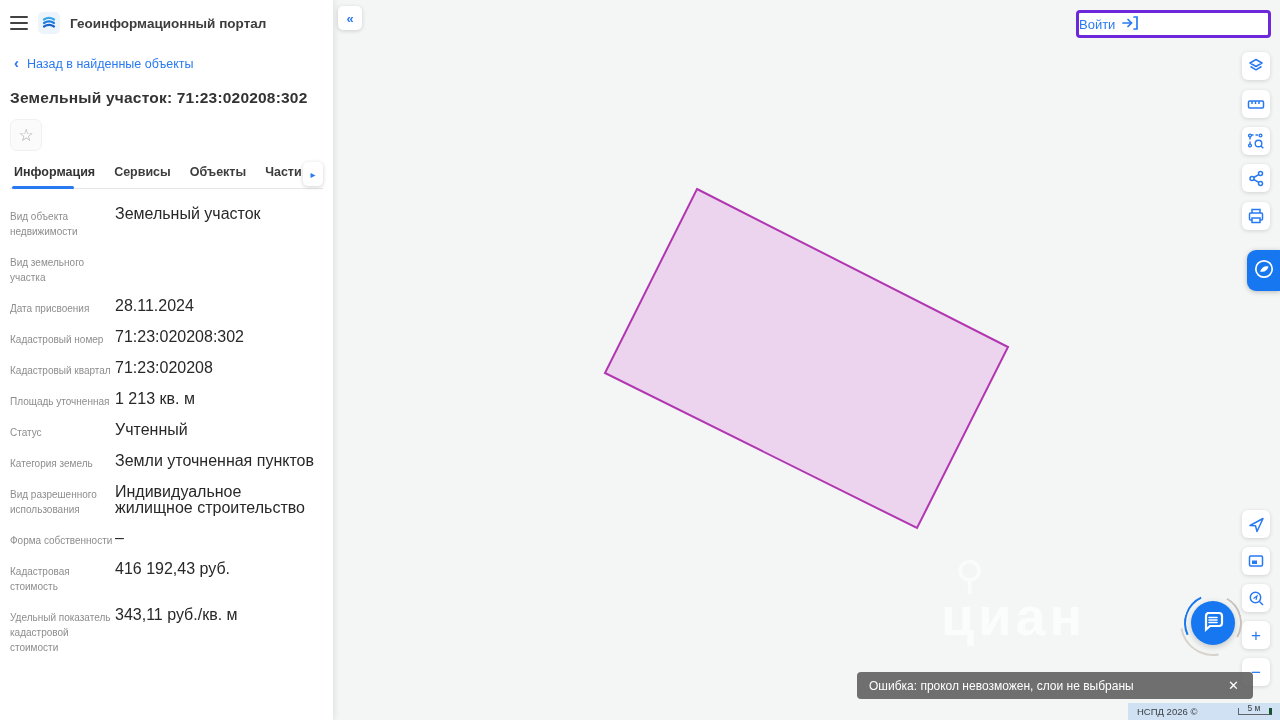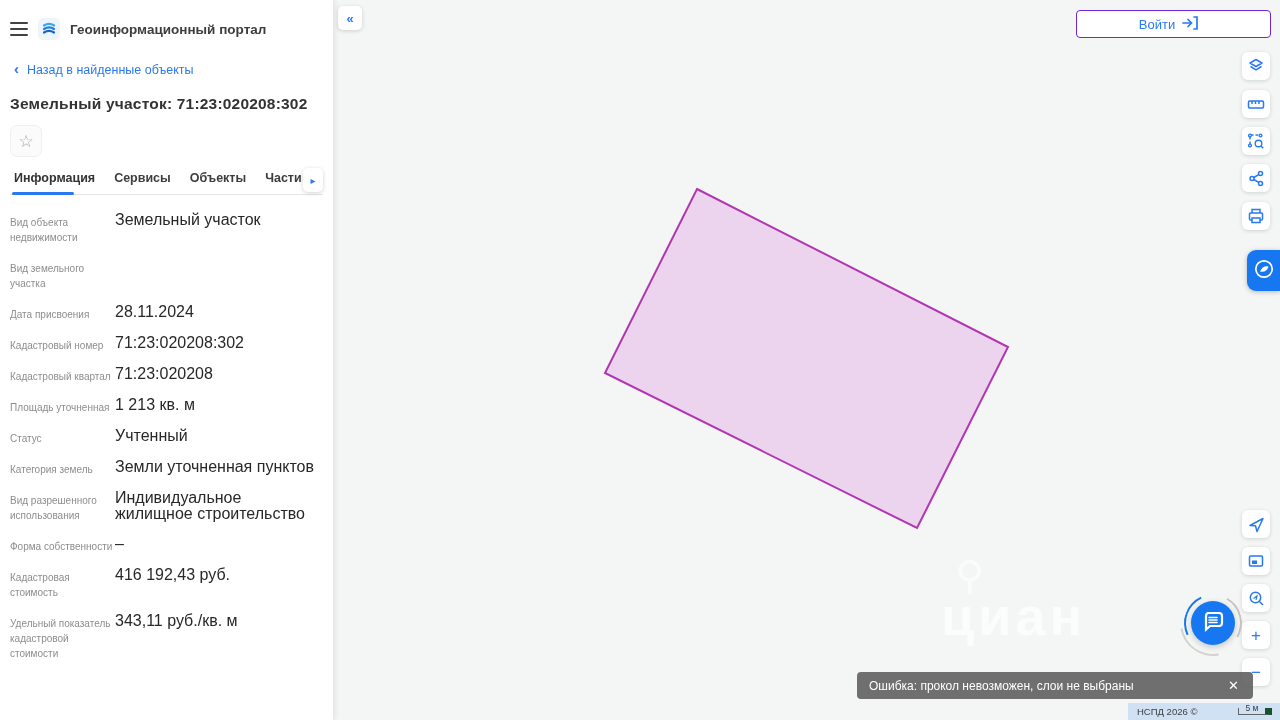--- a/index.html
+++ b/index.html
@@ -3,21 +3,21 @@
 <meta charset="utf-8">
 <style>
   * { margin:0; padding:0; box-sizing:border-box; }
   html,body { width:1280px; height:720px; overflow:hidden;
     font-family:"Liberation Sans", sans-serif; background:#f4f5f5; }
   .app { display:flex; width:1280px; height:720px; }
 
   
   .sidebar { width:333px; height:720px; background:#ffffff; position:relative; z-index:5;
     box-shadow:2px 0 6px rgba(0,0,0,.08); padding:0 10px; overflow:hidden; }
-  .sb-header { display:flex; align-items:center; gap:10px; padding:18px 0 6px 0; }
+  .sb-header { display:flex; align-items:center; gap:10px; padding:12px 0 6px 0; }
   .hamburger { width:18px; height:14px; display:flex; flex-direction:column; justify-content:space-between; cursor:pointer; }
   .hamburger span { display:block; height:2px; background:#424242; border-radius:1px; }
   .logo { width:22px; height:22px; border-radius:5px; background:#eef4fc; display:flex; align-items:center; justify-content:center; }
   .app-title { font-size:13.5px; font-weight:bold; color:#3d3d3d; }
 
   .back-link { display:flex; align-items:center; gap:8px; color:#2979f2; font-size:12.5px; margin:16px 0 0 4px; cursor:pointer; }
   .back-chevron { font-size:15px; line-height:1; font-weight:bold; transform:translateY(-1px); }
   .back-text { }
 
   .page-title { font-size:15.5px; font-weight:bold; color:#333; margin-top:18px; letter-spacing:.2px; }
@@ -50,21 +50,21 @@
 
   .watermark { position:absolute; left:608px; top:555px; color:#fbfcfc; pointer-events:none; }
   .wm-pin { font-size:40px; line-height:1; margin-left:14px; opacity:.9; }
   .wm-text { font-size:54px; font-weight:bold; letter-spacing:4px; line-height:.8; }
 
   .collapse-btn { position:absolute; left:5px; top:6px; width:24px; height:24px; background:#fff; border-radius:5px;
     box-shadow:0 1px 4px rgba(0,0,0,.16); color:#2979f2; font-size:13px; font-weight:bold;
     display:flex; align-items:center; justify-content:center; cursor:pointer; }
 
   .login-bar { position:absolute; left:743px; top:10px; width:195px; height:28px; background:#fff;
-    border:1px solid #6d28d9; border-radius:4px; display:flex; align-items:center; justify-content:center;
+    border:3px solid #6d28d9; border-radius:4px; display:flex; align-items:center; justify-content:flex-start;
     gap:7px; padding-right:10px; color:#2979f2; font-size:13px; cursor:pointer; }
 
   .tool-btn { position:absolute; right:10px; width:28px; height:28px; background:#fff; border-radius:6px;
     box-shadow:0 1px 4px rgba(0,0,0,.14); display:flex; align-items:center; justify-content:center;
     color:#2979f2; cursor:pointer; }
   .tool-btn svg { display:block; }
   .zoom-glyph { font-size:17px; color:#2979f2; line-height:1; }
 
   .active-tool { position:absolute; right:0; top:250px; width:33px; height:41px; background:#1677f0;
     border-radius:9px 0 0 9px; box-shadow:0 1px 5px rgba(0,0,0,.25); display:flex; align-items:center;
@@ -80,21 +80,21 @@
 
   .toast { position:absolute; left:524px; top:672px; width:396px; height:27px; background:rgba(92,92,92,.88);
     border-radius:4px; display:flex; align-items:center; color:#fff; font-size:12px; padding:0 12px; z-index:8; }
   .toast-text { flex:1; }
   .toast-close { color:#fff; font-size:13px; cursor:pointer; padding:0 2px; }
 
   .attribution { position:absolute; right:0; bottom:0; width:152px; height:17px; background:#cfe1f2;
     display:flex; align-items:center; justify-content:space-between; padding:0 8px 0 9px; z-index:9; }
   .attr-text { font-size:9.5px; color:#3c4043; }
   .scalebar { display:flex; align-items:flex-end; }
-  .scale-box { width:34px; height:7px; border-left:1px solid #5f6368; border-right:7px solid #14532d;
+  .scale-box { width:34px; height:7px; border-left:1px solid #5f6368; border-right:3px solid #14532d;
     border-bottom:1px solid #5f6368; position:relative; }
   .scale-label { position:absolute; left:0; right:0; top:-5px; text-align:center; font-size:8.5px; color:#3c4043; }
 </style>
 </head>
 <body>
 
 <div class="app">
 
   <aside class="sidebar">
 

